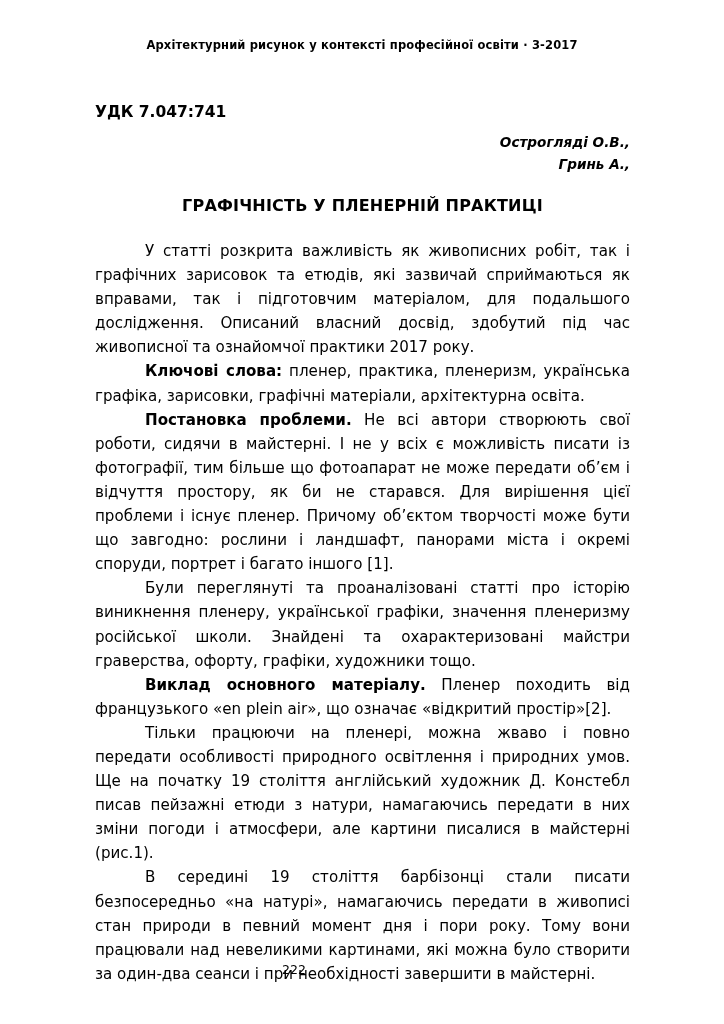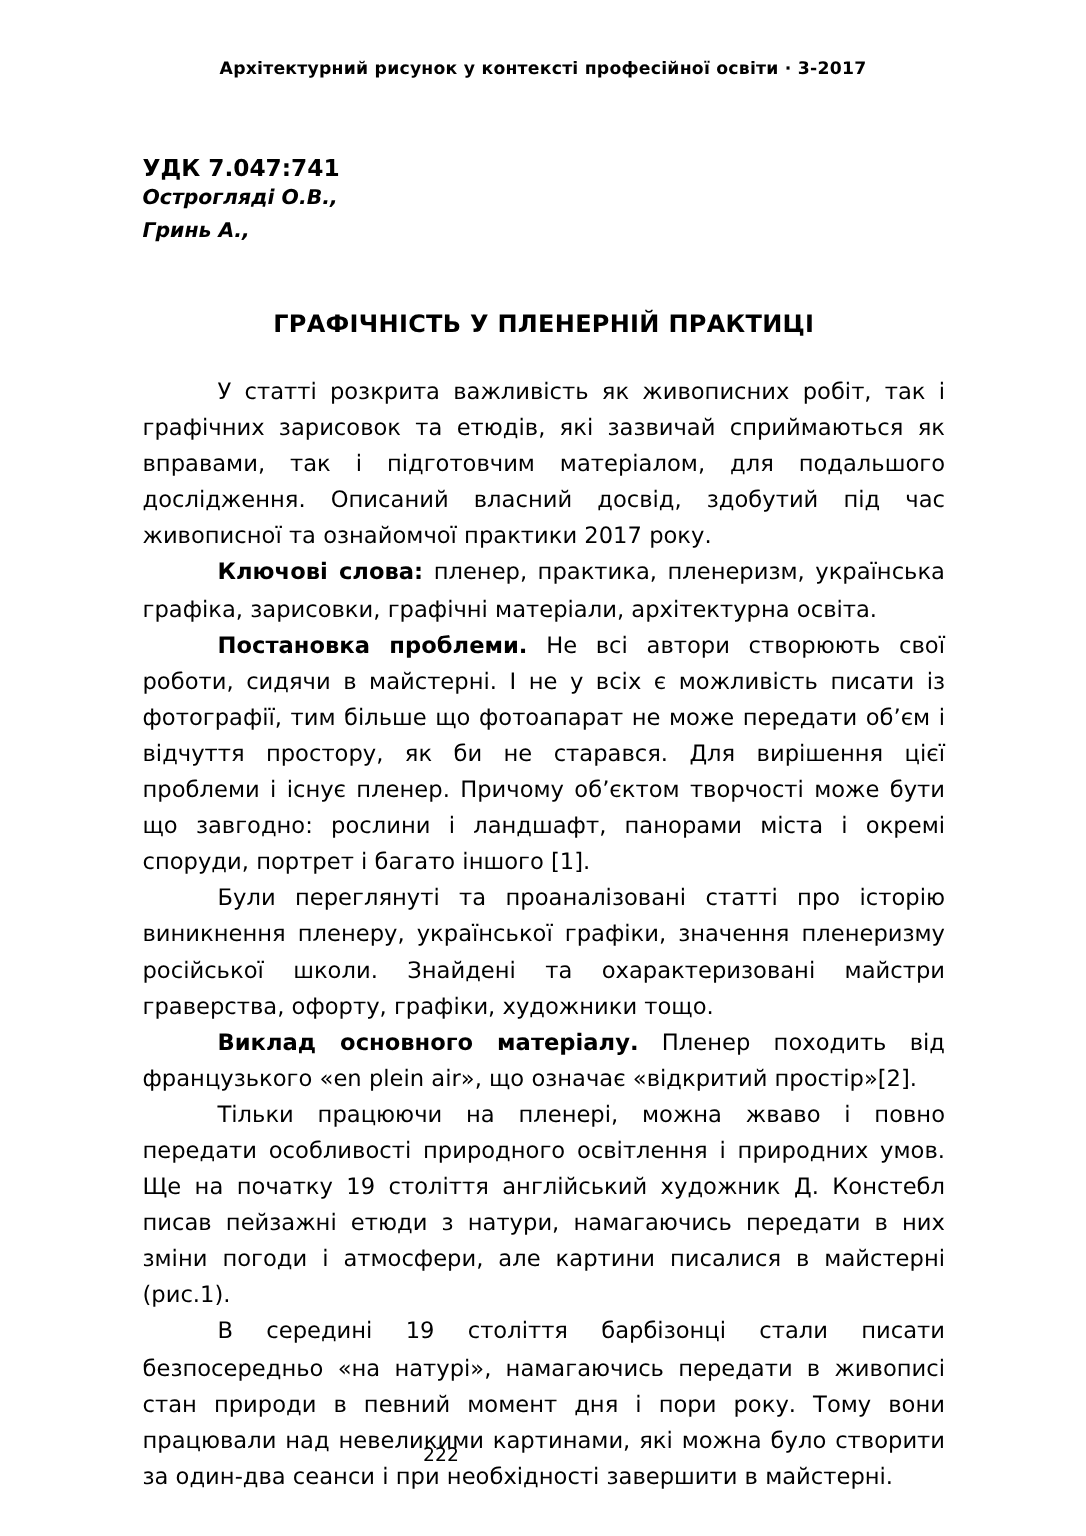--- a/index.html
+++ b/index.html
@@ -44,44 +44,44 @@
     position: absolute;
     left: 95px;
     top: 102px;
     width: 535px;
   }
 
   .udk {
     font-size: 15.5px;
     font-weight: bold;
     line-height: 20px;
-    margin: 0 0 0 0;
+    margin: 0 0 10px 0;
     text-align: left;
   }
 
   .authors {
-    text-align: left;
+    text-align: right;
     font-style: italic;
     font-size: 13.6px;
     line-height: 21.5px;
     margin: 0;
   }
   .authors .name {
     font-weight: bold;
   }
   .authors div {
     white-space: nowrap;
   }
 
   .doc-title {
     text-align: center;
     font-size: 16px;
     font-weight: bold;
     letter-spacing: 0.2px;
-    margin: 40px 0 22px 0;
+    margin: 20px 0 22px 0;
     line-height: 22px;
   }
 
   .body-text p {
     margin: 0;
     text-align: justify;
     text-justify: inter-word;
     font-size: 15.1px;
     line-height: 24.1px;
     text-indent: 50px;

